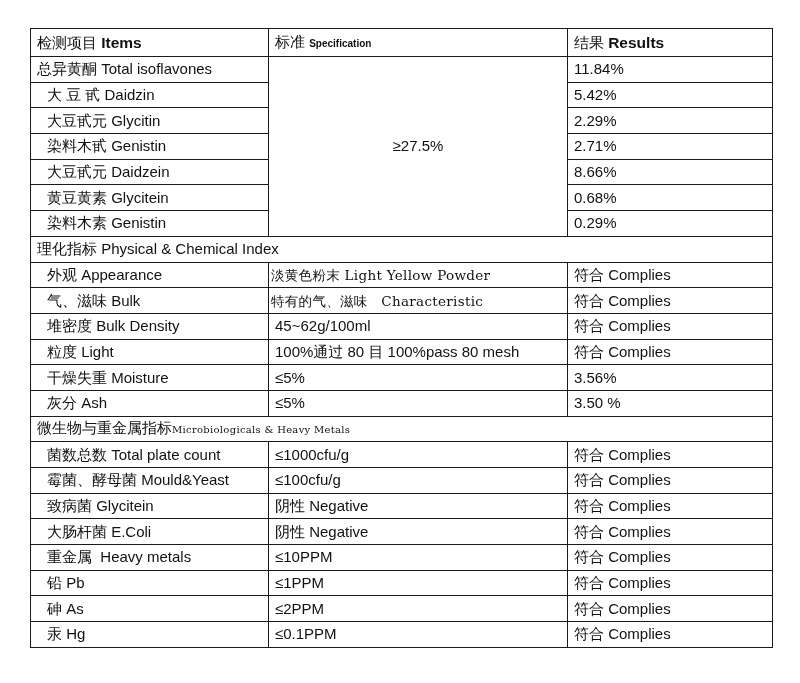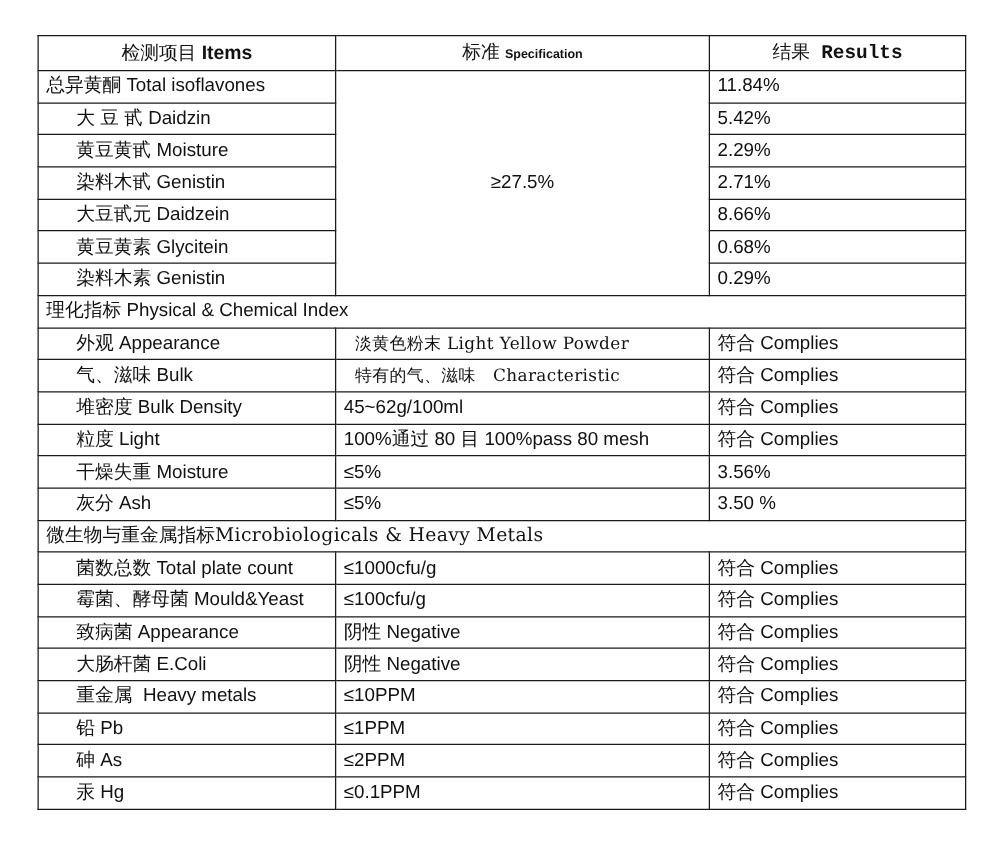--- a/index.html
+++ b/index.html
@@ -3,33 +3,33 @@
 <meta charset="utf-8">
 <style>
   html, body { margin:0; padding:0; background:#ffffff; }
   body { width:800px; height:683px; position:relative; overflow:hidden;
          font-family:"Liberation Sans", "DejaVu Sans", sans-serif; color:#111; }
   table.coa { position:absolute; left:30px; top:28px; width:742px;
               border-collapse:collapse; table-layout:fixed; }
   table.coa td, table.coa th { border:1.3px solid #1a1a1a; padding:0 6px;
               height:24.7px; font-size:15px; line-height:18px; white-space:nowrap;
               overflow:hidden; vertical-align:middle; font-weight:normal; }
-  table.coa th { height:27px; text-align:center; font-size:15px; }
+  table.coa th { height:27px; text-align:left; font-size:15px; }
   th .en { font-weight:bold; font-size:15.5px; }
-  th.res { text-align:left; padding-left:8px;font-family:Liberation Mono, monospace; }
+  th.res { text-align:left; padding-left:8px; }
   th.spec .en { font-size:10px; }
   td.item { padding-left:10px; }
-  td.item.indent { padding-left:30px; }
+  td.item.indent { padding-left:16px; }
   td.spec { text-align:left; }
-  td.spec.left { text-align:left; padding-left:15px; }
+  td.spec.left { text-align:left; padding-left:2px; }
   td.result { padding-left:9px; }
   td.section { padding-left:5px; }
   td.merged { text-align:center; }
   .mono { font-family:"DejaVu Serif", "Liberation Serif", serif; font-size:13.5px; letter-spacing:0.3px; }
-  td.section .mono { font-size:15px; }
+  td.section .mono { font-size:10px; }
 </style>
 </head>
 <body>
 
 <table class="coa">
   <colgroup>
     <col style="width:238px">
     <col style="width:299px">
     <col style="width:205px">
   </colgroup>
@@ -54,21 +54,21 @@
     <tr>
       <td class="item">总异黄酮 Total isoflavones</td>
       <td class="merged" rowspan="7">≥27.5%</td>
       <td class="result">11.84%</td>
     </tr>
     <tr>
       <td class="item indent">大 豆 甙 Daidzin</td>
       <td class="result">5.42%</td>
     </tr>
     <tr>
-      <td class="item indent">黄豆黄甙 Moisture</td>
+      <td class="item indent">大豆甙元 Glycitin</td>
       <td class="result">2.29%</td>
     </tr>
     <tr>
       <td class="item indent">染料木甙 Genistin</td>
       <td class="result">2.71%</td>
     </tr>
     <tr>
       <td class="item indent">大豆甙元 Daidzein</td>
       <td class="result">8.66%</td>
     </tr>
@@ -124,21 +124,21 @@
       <td class="item indent">菌数总数 Total plate count</td>
       <td class="spec">≤1000cfu/g</td>
       <td class="result">符合 Complies</td>
     </tr>
     <tr>
       <td class="item indent">霉菌、酵母菌 Mould&amp;Yeast</td>
       <td class="spec">≤100cfu/g</td>
       <td class="result">符合 Complies</td>
     </tr>
     <tr>
-      <td class="item indent">致病菌 Appearance</td>
+      <td class="item indent">致病菌 Glycitein</td>
       <td class="spec">阴性 Negative</td>
       <td class="result">符合 Complies</td>
     </tr>
     <tr>
       <td class="item indent">大肠杆菌 E.Coli</td>
       <td class="spec">阴性 Negative</td>
       <td class="result">符合 Complies</td>
     </tr>
     <tr>
       <td class="item indent" style="white-space:pre">重金属  Heavy metals</td>

